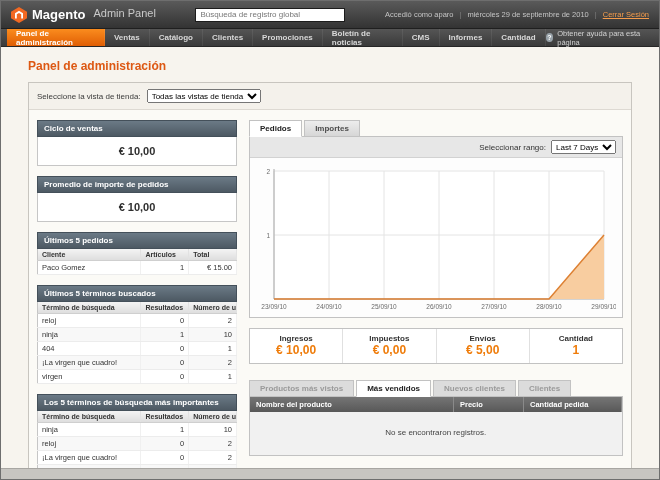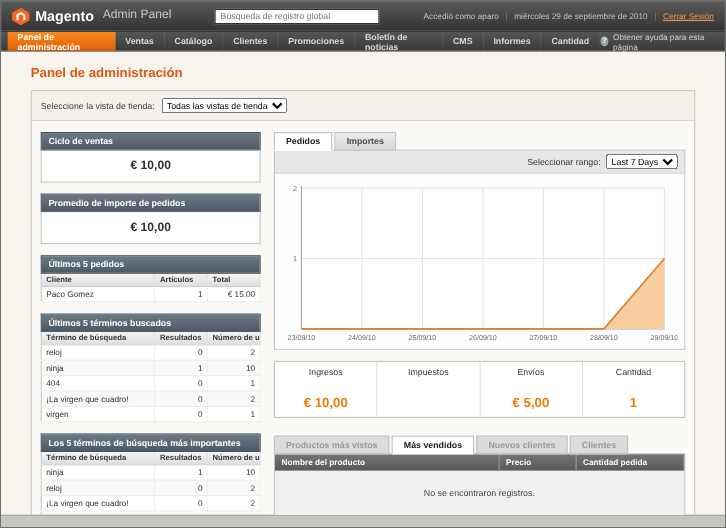--- a/index.html
+++ b/index.html
@@ -54,21 +54,21 @@
   .tab.disabled{color:#9a9a9a;background:#dcdcdc;cursor:default}
   .panel-box{border:1px solid #c2c2c2;background:#fff;position:relative;z-index:1}
   .range-bar{display:flex;justify-content:flex-end;align-items:center;gap:5px;background:#e7e7e7;border-bottom:1px solid #d2d2d2;padding:3px 6px;font-size:8px;color:#333}
   .chart-wrap{padding:5px 6px 2px;background:#fdfdfd}
   #chart-svg{display:block;width:100%;height:152px}
   #chart-svg text{font-family:"Liberation Sans",sans-serif}
 
   .stats{display:flex;border:1px solid #c2c2c2;background:#fff;margin-top:10px;text-align:center}
   .stat{flex:1;padding:5px 0 6px}
   .stat + .stat{border-left:1px solid #e0e0e0}
-  .stat-label{font-size:8px;font-weight:normal;color:#333;margin-bottom:16px}
+  .stat-label{font-size:8px;font-weight:bold;color:#333;margin-bottom:0}
   .stat-value{font-size:12px;font-weight:bold;color:#ef7c0a}
 
   .bottom-tabs{margin-top:16px}
   .grid-table{width:100%;border-collapse:collapse}
   .grid-table th{background:linear-gradient(#757575,#585858);color:#fff;font-size:7.5px;font-weight:bold;text-align:left;padding:3px 6px;border-right:1px solid #8a8a8a}
   .grid-table th:nth-child(2){width:70px}
   .grid-table th:nth-child(3){width:98px}
   .grid-table .empty{background:#f1f1f1;text-align:center;font-size:8px;color:#444;padding:16px 0 18px}
 
   .bottom-strip{height:11px;flex:none;background:#c7c5c1;border-top:1px solid #a8a6a2}
@@ -282,20 +282,21 @@
             </div>
           </div>
 
           <div class="stats">
             <div class="stat">
               <div class="stat-label">Ingresos</div>
               <div class="stat-value">€ 10,00</div>
             </div>
             <div class="stat">
               <div class="stat-label">Impuestos</div>
+              <div class="stat-value">€ 0,00</div>
             </div>
             <div class="stat">
               <div class="stat-label">Envíos</div>
               <div class="stat-value">€ 5,00</div>
             </div>
             <div class="stat">
               <div class="stat-label">Cantidad</div>
               <div class="stat-value">1</div>
             </div>
           </div>

